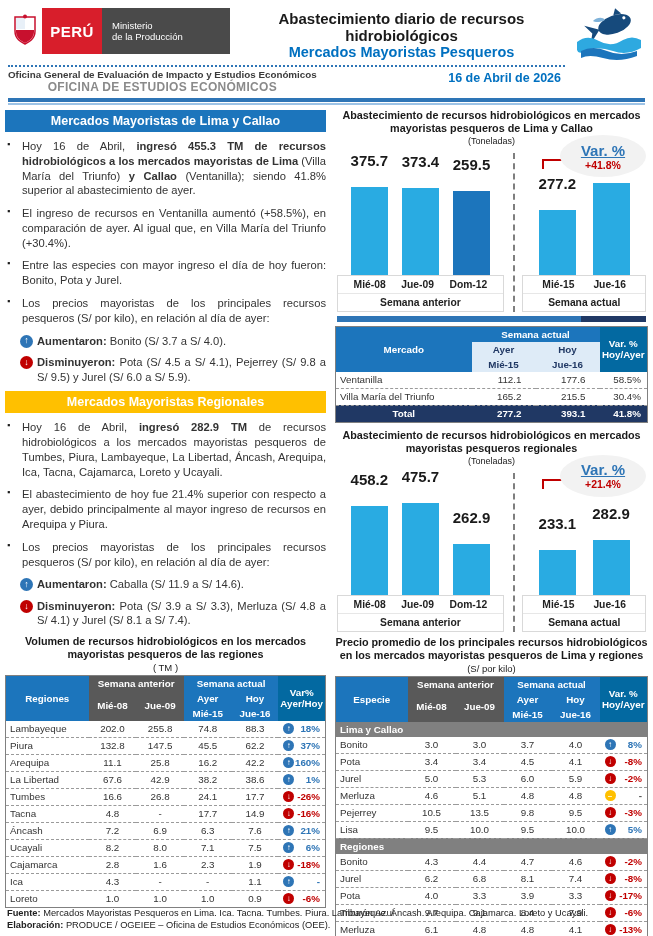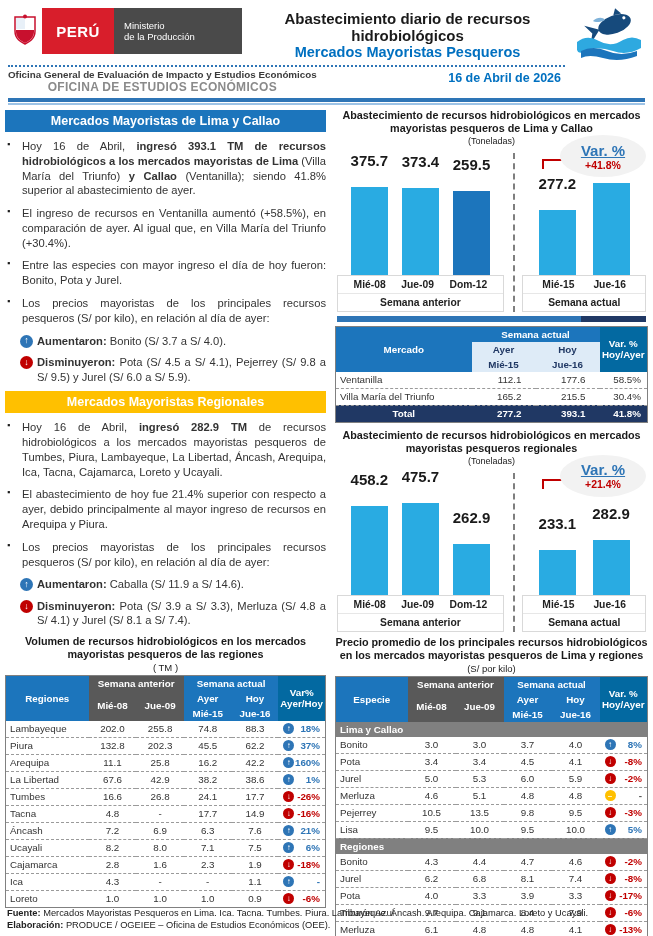--- a/index.html
+++ b/index.html
@@ -5,21 +5,21 @@
   html,body{margin:0;padding:0;background:#e8e8e8;}
   .page{width:653px;height:936px;background:#fff;position:relative;margin:0 auto;
         font-family:"Liberation Sans",sans-serif;color:#333;overflow:hidden;box-sizing:border-box;}
   .b{font-weight:bold;}
   
   .hdr{padding:8px 8px 0 8px;}
   .hdr-top{display:flex;align-items:flex-start;}
   .logo-block{display:flex;height:46px;}
   .coat{width:34px;display:flex;align-items:center;justify-content:center;}
   .peru-box{background:#D81E2B;color:#fff;font-weight:bold;font-size:15px;
-            display:flex;align-items:center;justify-content:center;width:72px;letter-spacing:.5px;}
+            display:flex;align-items:center;justify-content:center;width:60px;letter-spacing:.5px;}
   .min-box{background:#4a4a4a;color:#fff;font-size:9.5px;line-height:1.2;display:flex;align-items:center;
            padding:0 10px;white-space:pre-line;width:108px;}
   .hdr-title{flex:1;text-align:center;padding-top:2px;}
   .hdr-title .t1{font-size:15px;font-weight:bold;color:#1a1a1a;}
   .hdr-title .t2{font-size:14.5px;font-weight:bold;color:#0070C0;}
   .fishlogo{width:72px;height:54px;flex:0 0 72px;}
   .dotline{border-bottom:2px dotted #2E75B6;margin:3px 80px 2px 0;}
   .hdr-sub{display:flex;justify-content:space-between;align-items:flex-start;padding-right:84px;}
   .office .o1{font-size:9.8px;font-weight:bold;color:#3b3b3b;}
   .office .o2{font-size:12px;font-weight:bold;color:#8a8a8a;letter-spacing:.3px;text-align:center;}
@@ -145,21 +145,21 @@
       <div class="date">16 de Abril de 2026</div>
     </div>
     <div class="rule1"></div>
     <div class="rule2"></div>
   </div>
 
   <div class="columns">
     <div class="col-left" id="col-left">
         <div class="sec-hdr sec-blue">Mercados Mayoristas de Lima y Callao</div>
         <ul class="bullets">
-          <li><span>Hoy 16 de Abril, </span><span class="b">ingresó 393.1 TM de recursos hidrobiológicos a los mercados mayoristas de Lima</span><span> (Villa María del Triunfo) </span><span class="b">y Callao</span><span> (Ventanilla); siendo 41.8% superior al abastecimiento de ayer.</span></li>
+          <li><span>Hoy 16 de Abril, </span><span class="b">ingresó 455.3 TM de recursos hidrobiológicos a los mercados mayoristas de Lima</span><span> (Villa María del Triunfo) </span><span class="b">y Callao</span><span> (Ventanilla); siendo 41.8% superior al abastecimiento de ayer.</span></li>
           <li><span>El ingreso de recursos en Ventanilla aumentó (+58.5%), en comparación de ayer. Al igual que, en Villa María del Triunfo (+30.4%).</span></li>
           <li><span>Entre las especies con mayor ingreso el día de hoy fueron: Bonito, Pota y Jurel.</span></li>
           <li><span>Los precios mayoristas de los principales recursos pesqueros (S/ por kilo), en relación al día de ayer:</span></li>
         </ul>
         <div class="arrow-row">
           <span class="cir cir-up">↑</span>
           <div><span class="b">Aumentaron:</span><span> Bonito (S/ 3.7 a S/ 4.0).</span></div>
         </div>
         <div class="arrow-row">
           <span class="cir cir-down">↓</span>
@@ -218,21 +218,21 @@
               <td>
                 <div class="varcell">
                   <span class="cir cir-up cir-s">↑</span>
                   <span class="pct pct-up">18%</span>
                 </div>
               </td>
             </tr>
             <tr>
               <td class="name">Piura</td>
               <td class="num">132.8</td>
-              <td class="num">202.3</td>
+              <td class="num">147.5</td>
               <td class="num">45.5</td>
               <td class="num">62.2</td>
               <td>
                 <div class="varcell">
                   <span class="cir cir-up cir-s">↑</span>
                   <span class="pct pct-up">37%</span>
                 </div>
               </td>
             </tr>
             <tr>

